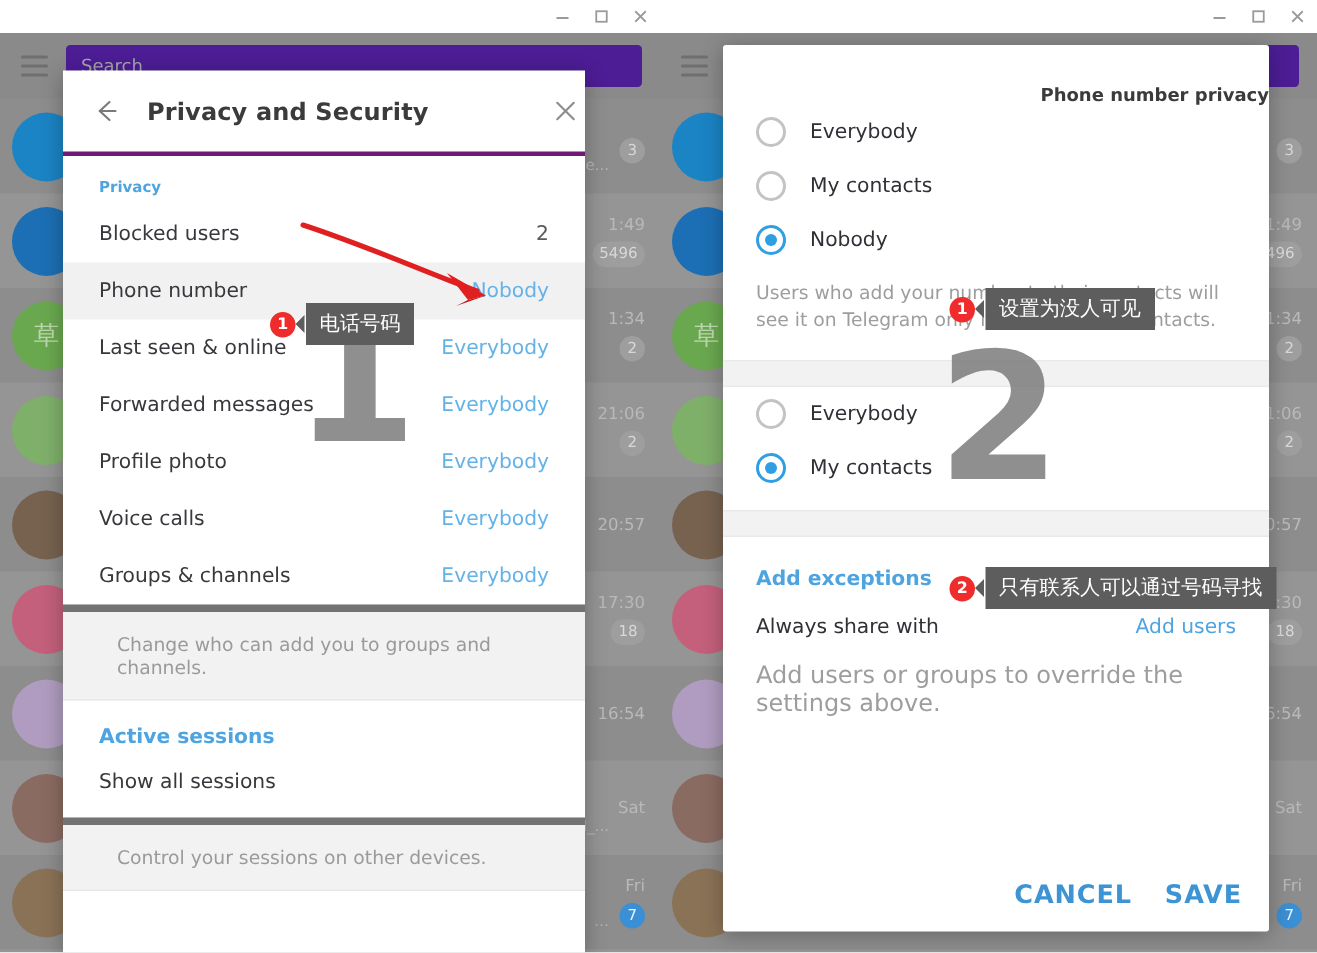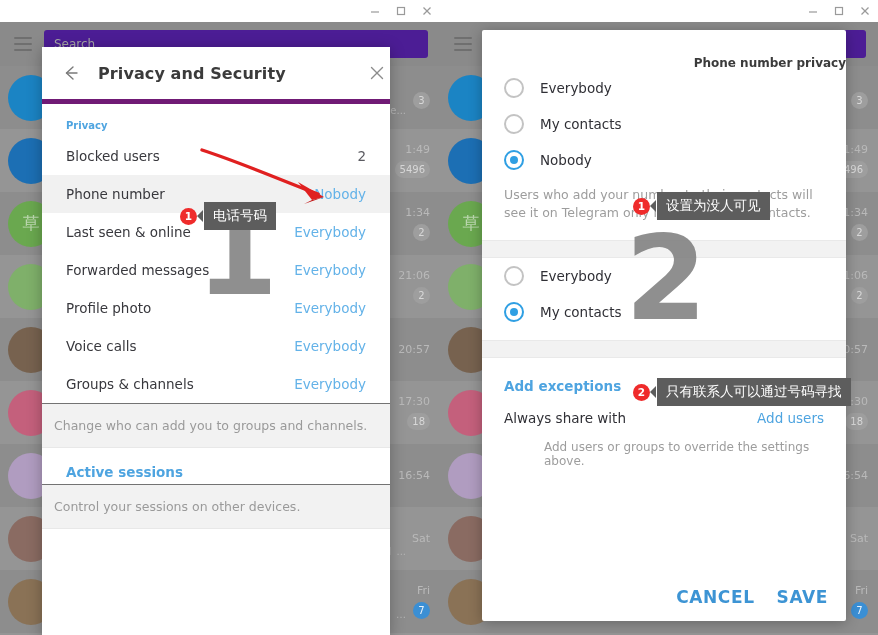--- a/index.html
+++ b/index.html
@@ -184,21 +184,21 @@
     bottom: 14px;
     border-radius: 2px;
   }
 
   
   .mheader {
     height: 57px;
     display: flex;
     align-items: center;
     padding: 0 0 0 16px;
-    border-bottom: 5px solid #701a75;
+    border-bottom: 3px solid #701a75;
     box-sizing: border-box;
   }
   .back-icon, .close-icon {
     width: 26px;
     height: 26px;
     display: flex;
     align-items: center;
     justify-content: center;
     color: #7a7a7a;
     cursor: pointer;
@@ -230,25 +230,25 @@
   }
   .row.highlight { background: #f1f1f1; }
   .row .rv {
     margin-left: auto;
     color: #63b2e8;
     font-size: 13.5px;
   }
   .row .rv.plain { color: #5a5a60; }
   .note {
     background: #f2f2f2;
-    border-top: 1px solid #737373;
+    border-top: 5px solid #737373;
     border-bottom: 1px solid #e8e8e8;
     color: #9a9a9a;
     font-size: 12.5px;
-    padding: 14px 12px;
+    padding: 14px 36px;
   }
   .link-row {
     padding: 16px 24px 4px 24px;
     color: #4ea4e0;
     font-size: 13.5px;
     font-weight: bold;
   }
   .plain-row {
     padding: 10px 24px 16px 24px;
     color: #38383d;
@@ -324,23 +324,22 @@
     font-size: 13.5px;
     color: #303036;
   }
   .share-row .act {
     margin-left: auto;
     color: #4ea4e0;
     cursor: pointer;
   }
   .rfoot-note {
     color: #9d9d9d;
-    font-size: 12px;
+    font-size: 16px;
     padding: 14px 22px 0 22px;
-    margin-left: 40px;
   }
   .btnrow {
     position: absolute;
     right: 18px;
     bottom: 14px;
     display: flex;
     gap: 22px;
   }
   .tbtn {
     color: #3d94d4;
@@ -565,20 +564,21 @@
           </div>
           <div class="row">
             <span>Groups &amp; channels</span>
             <span class="rv">Everybody</span>
           </div>
         </div>
 
       <div class="note">Change who can add you to groups and channels.</div>
 
       <div class="link-row">Active sessions</div>
+      <div class="plain-row">Show all sessions</div>
 
       <div class="note">Control your sessions on other devices.</div>
     </div>
 
     <div class="anno-num num1">1</div>
 
     <svg class="arrow-svg" width="150" height="62" viewBox="0 0 150 62">
       <path d="M2 2 C 45 16, 85 34, 118 46" fill="none" stroke="#e02020" stroke-width="3.4" stroke-linecap="round"></path>
       <path d="M124 49 L 98 34 L 112 52 Z" fill="#e02020"></path>
       <path d="M124 49 L 104 56 L 112 52 Z" fill="#c21414"></path>

